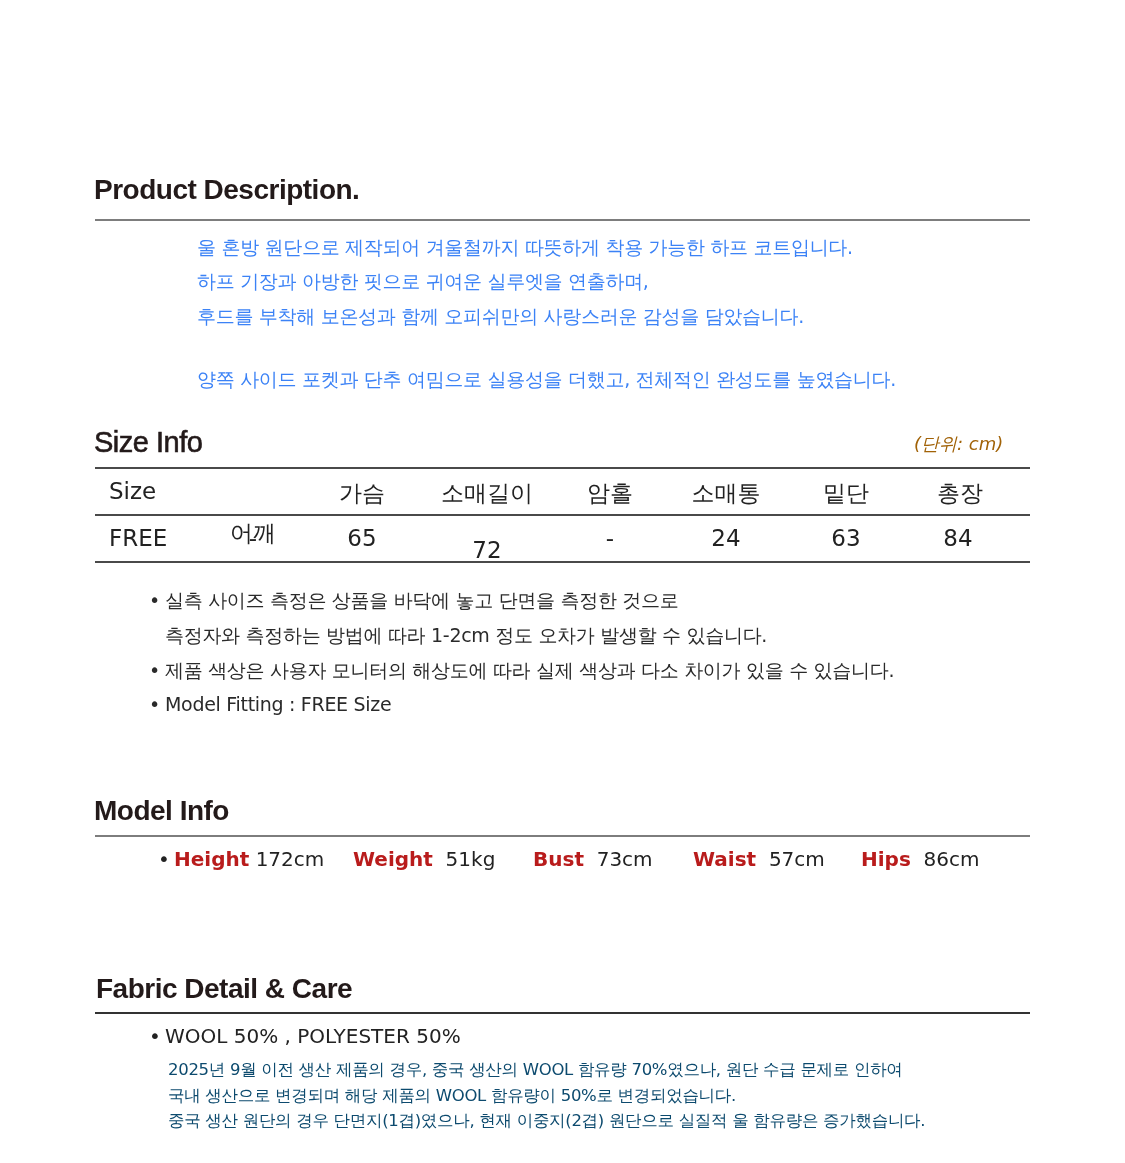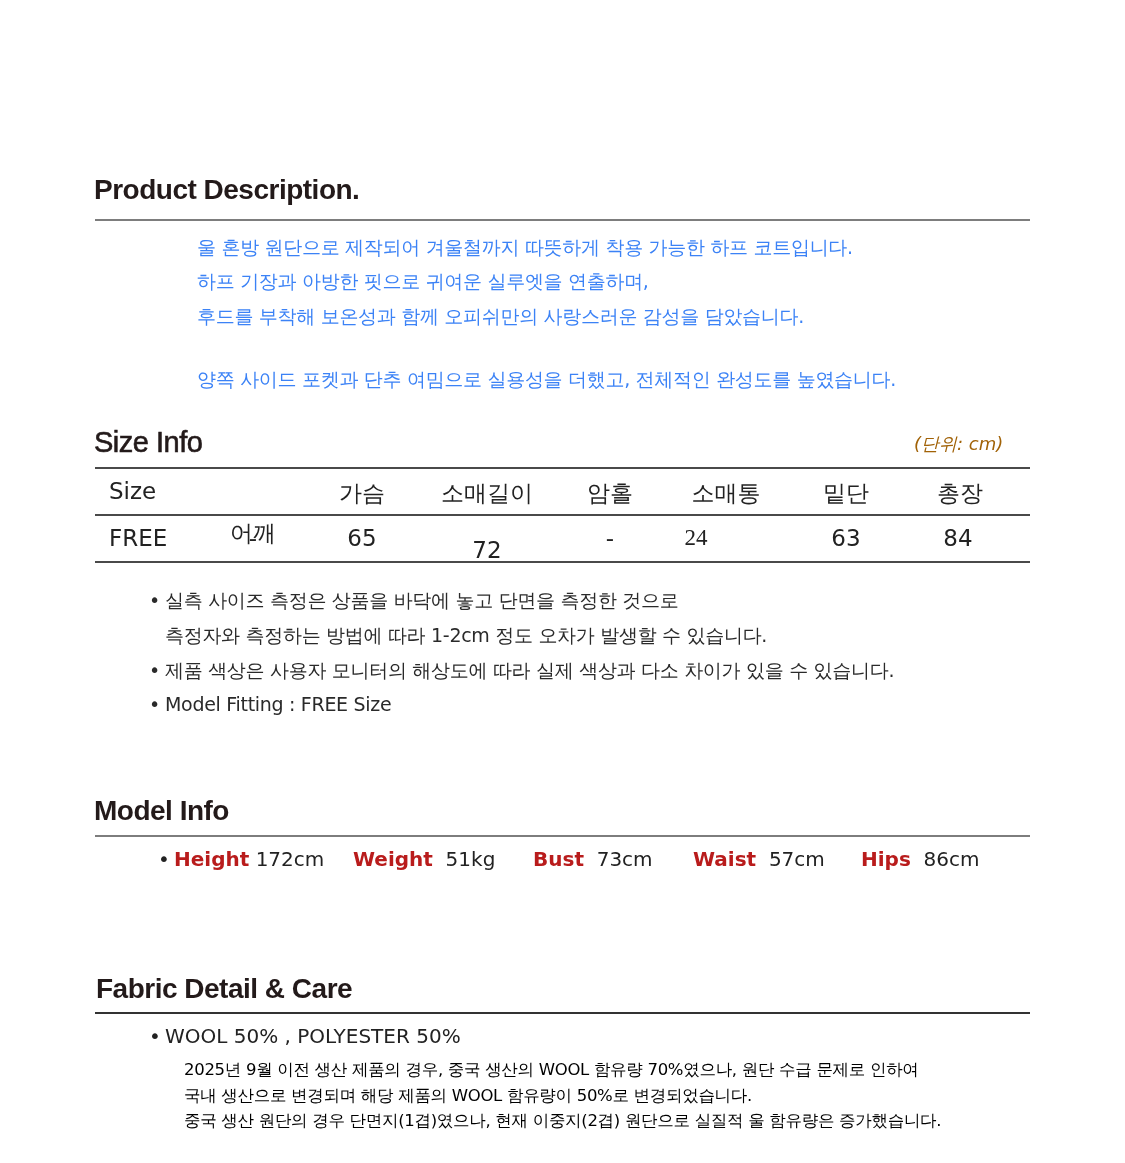--- a/index.html
+++ b/index.html
@@ -28,21 +28,21 @@
     transform: translateX(-50%);
   }
   .cell.left { transform: none; }
   .note {
     position: absolute; font-size: 19px; color: #2a2a2a; white-space: nowrap; letter-spacing: -0.3px;
   }
   .bullet { display: inline-block; width: 16px; }
   .model-item { position: absolute; font-size: 20px; white-space: nowrap; color: #222; }
   .model-item b { font-weight: bold; color: #b91c1c; }
   .fabric-main { position: absolute; font-size: 20px; white-space: nowrap; color: #222; }
-  .fabric-line { position: absolute; left: 184px; font-size: 16.5px; white-space: nowrap; color: #000000; letter-spacing: -0.3px; }
+  .fabric-line { position: absolute; left: 168px; font-size: 16.5px; white-space: nowrap; color: #0c4a6e; letter-spacing: -0.3px; }
 </style>
 </head>
 <body>
 
 <div class="abs section-title" style="left:94px; top:174px;">Product Description.</div>
 <div class="rule gray" style="left:95px; top:219px; width:935px;"></div>
 <div>
   <div class="desc-line" style="top:235px;">울 혼방 원단으로 제작되어 겨울철까지 따뜻하게 착용 가능한 하프 코트입니다.</div>
   <div class="desc-line" style="top:269px;">하프 기장과 아방한 핏으로 귀여운 실루엣을 연출하며,</div>
   <div class="desc-line" style="top:304px;">후드를 부착해 보온성과 함께 오피쉬만의 사랑스러운 감성을 담았습니다.</div>
@@ -64,21 +64,21 @@
     <div class="cell" style="left:846px; top:478px;">밑단</div>
     <div class="cell" style="left:944px; top:478px;margin-left:16px;">총장</div>
   </div>
   <div class="rule dark" style="left:95px; top:514px; width:935px;"></div>
   <div>
     <div class="cell left" style="left:109px; top:525px;">FREE</div>
     <div class="cell" style="left:253px; top:525px;">-</div>
     <div class="cell" style="left:362px; top:525px;">65</div>
     <div class="cell" style="left:487px; top:525px;margin-top:12px;">72</div>
     <div class="cell" style="left:610px; top:525px;">-</div>
-    <div class="cell" style="left:696px; top:525px;font-family:Liberation Serif, serif;">24</div>
+    <div class="cell" style="left:726px; top:525px;">24</div>
     <div class="cell" style="left:846px; top:525px;">63</div>
     <div class="cell" style="left:958px; top:525px;">84</div>
   </div>
   <div class="rule dark" style="left:95px; top:561px; width:935px;"></div>
 </div>
 
 <div>
   <div class="note" style="left:149px; top:588px;"><span class="bullet">•</span><span>실측 사이즈 측정은 상품을 바닥에 놓고 단면을 측정한 것으로</span></div>
   <div class="note" style="left:165px; top:623px;">측정자와 측정하는 방법에 따라 1-2cm 정도 오차가 발생할 수 있습니다.</div>
   <div class="note" style="left:149px; top:658px;"><span class="bullet">•</span><span>제품 색상은 사용자 모니터의 해상도에 따라 실제 색상과 다소 차이가 있을 수 있습니다.</span></div>

